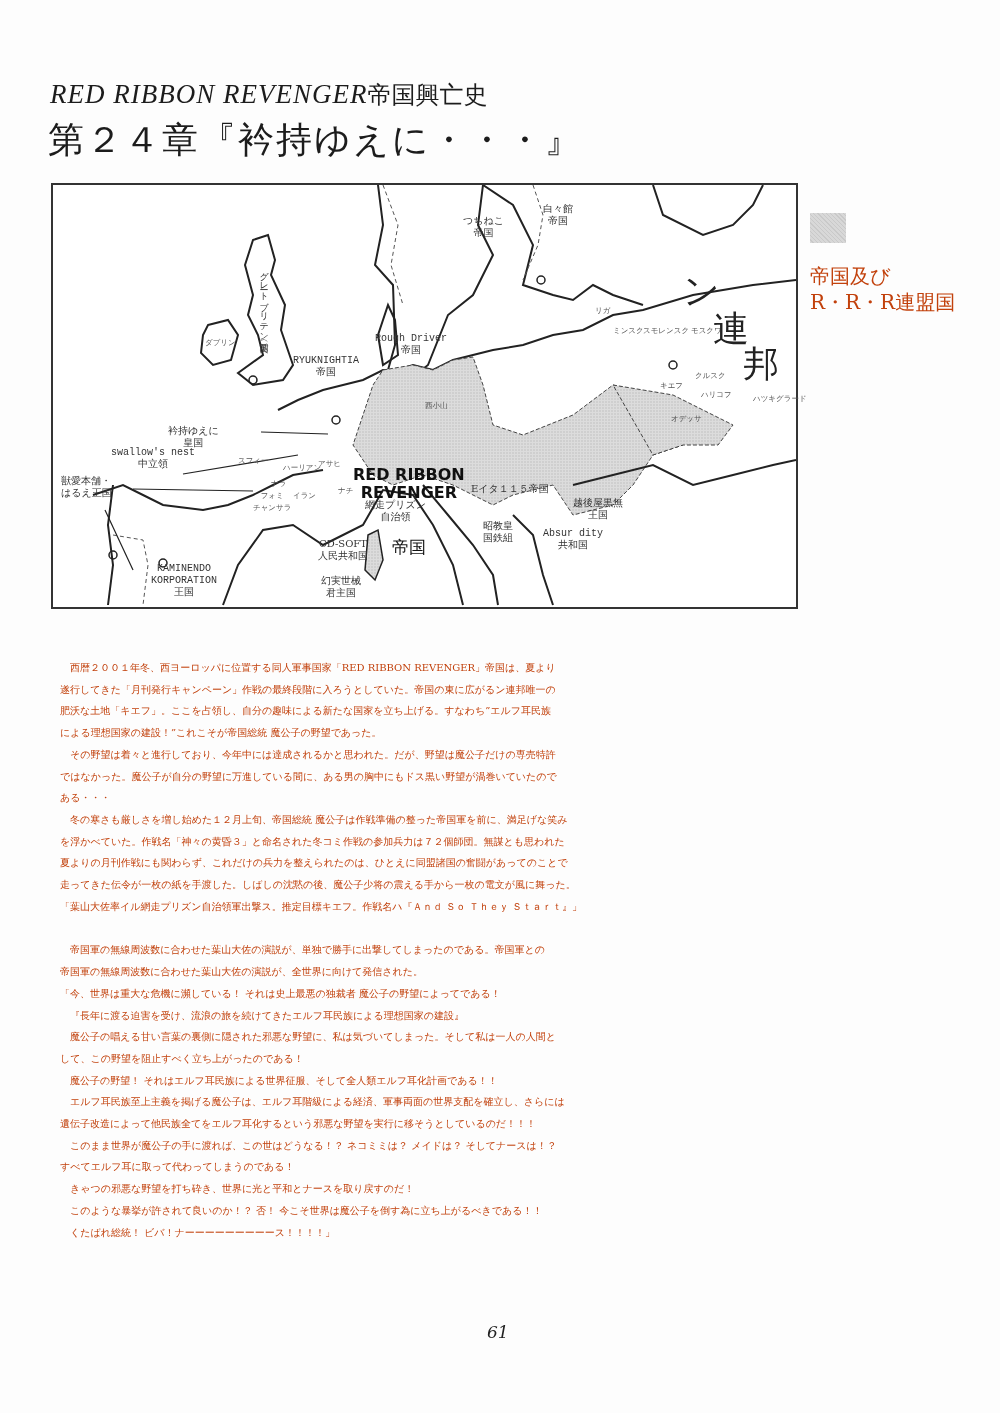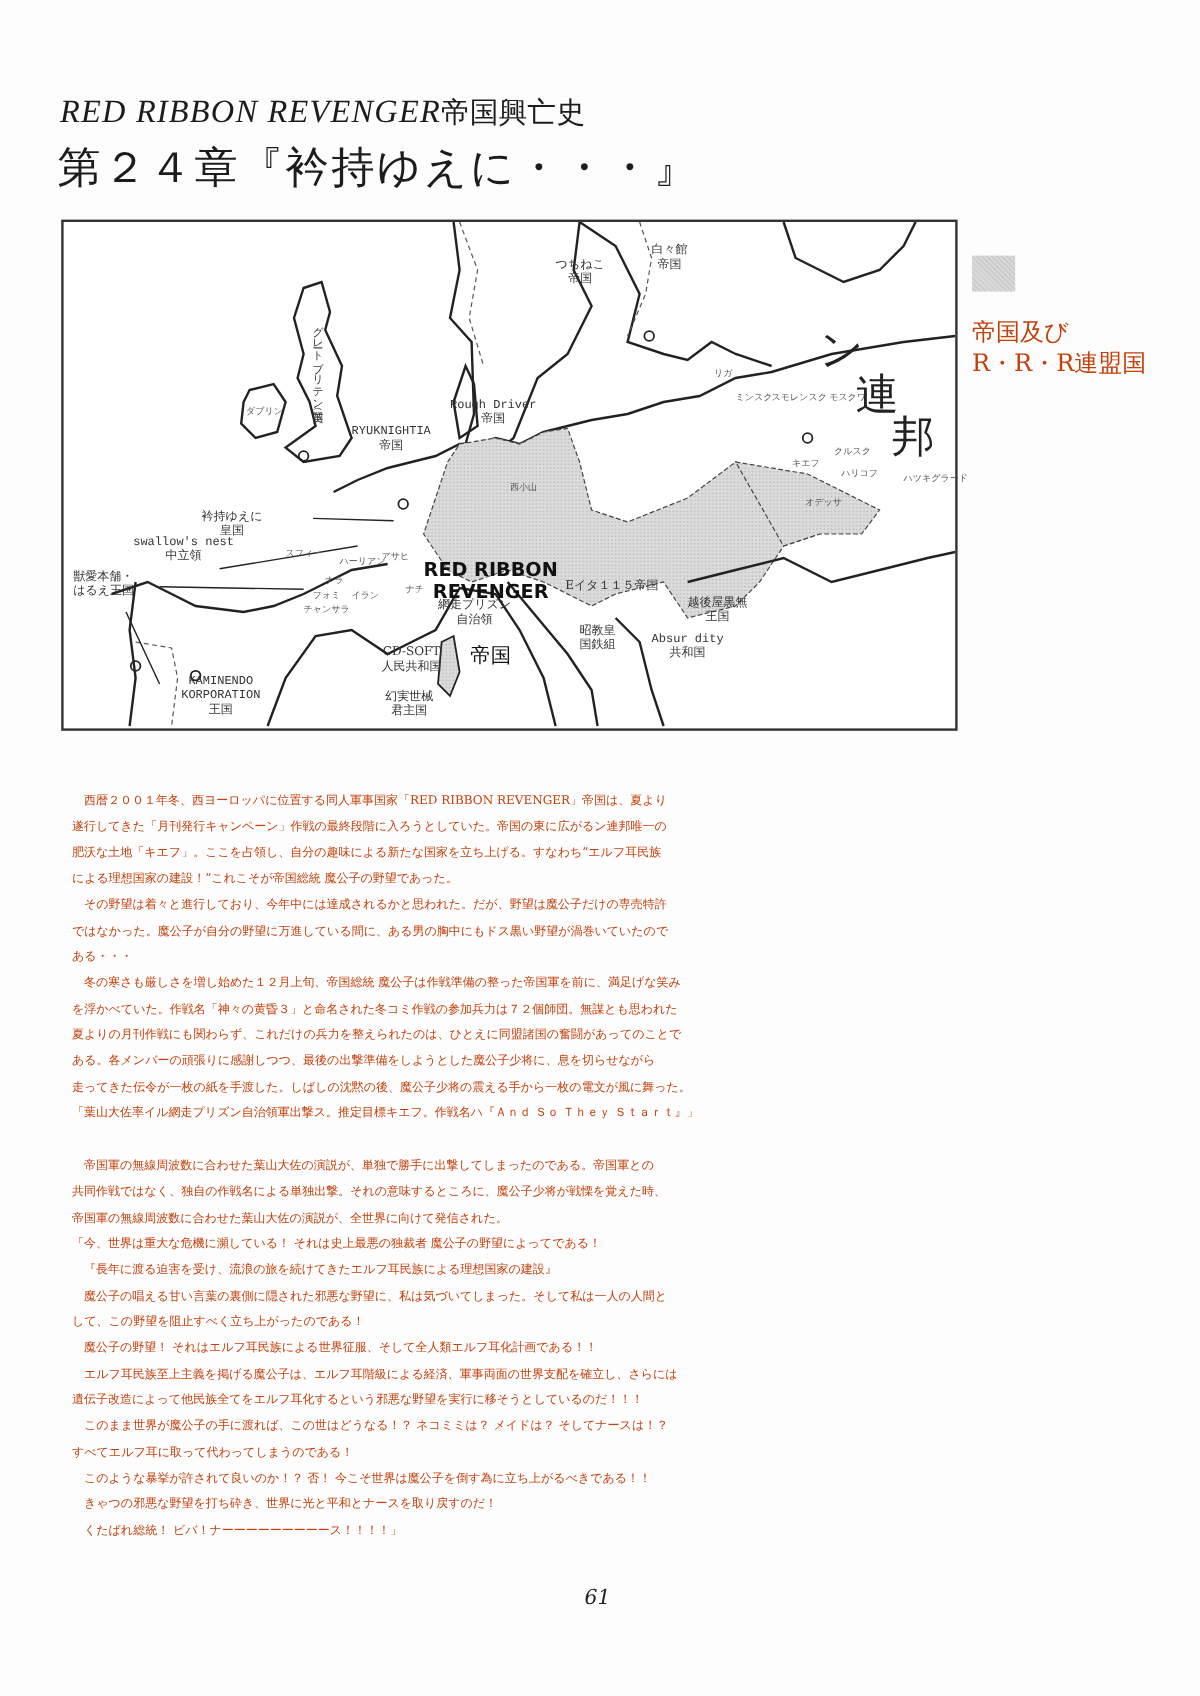--- a/index.html
+++ b/index.html
@@ -156,37 +156,35 @@
       <p>　西暦２００１年冬、西ヨーロッパに位置する同人軍事国家「RED RIBBON REVENGER」帝国は、夏より</p>
       <p>遂行してきた「月刊発行キャンペーン」作戦の最終段階に入ろうとしていた。帝国の東に広がるン連邦唯一の</p>
       <p>肥沃な土地「キエフ」。ここを占領し、自分の趣味による新たな国家を立ち上げる。すなわち”エルフ耳民族</p>
       <p>による理想国家の建設！”これこそが帝国総統 魔公子の野望であった。</p>
       <p>　その野望は着々と進行しており、今年中には達成されるかと思われた。だが、野望は魔公子だけの専売特許</p>
       <p>ではなかった。魔公子が自分の野望に万進している間に、ある男の胸中にもドス黒い野望が渦巻いていたので</p>
       <p>ある・・・</p>
       <p>　冬の寒さも厳しさを増し始めた１２月上旬、帝国総統 魔公子は作戦準備の整った帝国軍を前に、満足げな笑み</p>
       <p>を浮かべていた。作戦名「神々の黄昏３」と命名された冬コミ作戦の参加兵力は７２個師団。無謀とも思われた</p>
       <p>夏よりの月刊作戦にも関わらず、これだけの兵力を整えられたのは、ひとえに同盟諸国の奮闘があってのことで</p>
-      <p>ある。各メンバーの頑張りに感謝しつつ、最後の出撃準備をしようとした魔公子少将に、息を切らせながら</p>
       <p>走ってきた伝令が一枚の紙を手渡した。しばしの沈黙の後、魔公子少将の震える手から一枚の電文が風に舞った。</p>
       <p>「葉山大佐率イル網走プリズン自治領軍出撃ス。推定目標キエフ。作戦名ハ『Ａｎｄ Ｓｏ Ｔｈｅｙ Ｓｔａｒｔ』」</p>
     </div>
   <div class="gap"></div>
   <div id="para-2">
       <p>　帝国軍の無線周波数に合わせた葉山大佐の演説が、単独で勝手に出撃してしまったのである。帝国軍との</p>
-      <p>共同作戦ではなく、独自の作戦名による単独出撃。それの意味するところに、魔公子少将が戦慄を覚えた時、</p>
       <p>帝国軍の無線周波数に合わせた葉山大佐の演説が、全世界に向けて発信された。</p>
       <p>「今、世界は重大な危機に瀕している！ それは史上最悪の独裁者 魔公子の野望によってである！</p>
       <p>　『長年に渡る迫害を受け、流浪の旅を続けてきたエルフ耳民族による理想国家の建設』</p>
       <p>　魔公子の唱える甘い言葉の裏側に隠された邪悪な野望に、私は気づいてしまった。そして私は一人の人間と</p>
       <p>して、この野望を阻止すべく立ち上がったのである！</p>
       <p>　魔公子の野望！ それはエルフ耳民族による世界征服、そして全人類エルフ耳化計画である！！</p>
       <p>　エルフ耳民族至上主義を掲げる魔公子は、エルフ耳階級による経済、軍事両面の世界支配を確立し、さらには</p>
       <p>遺伝子改造によって他民族全てをエルフ耳化するという邪悪な野望を実行に移そうとしているのだ！！！</p>
       <p>　このまま世界が魔公子の手に渡れば、この世はどうなる！？ ネコミミは？ メイドは？ そしてナースは！？</p>
       <p>すべてエルフ耳に取って代わってしまうのである！</p>
+      <p>　きゃつの邪悪な野望を打ち砕き、世界に光と平和とナースを取り戻すのだ！</p>
       <p>　このような暴挙が許されて良いのか！？ 否！ 今こそ世界は魔公子を倒す為に立ち上がるべきである！！</p>
-      <p>　きゃつの邪悪な野望を打ち砕き、世界に光と平和とナースを取り戻すのだ！</p>
       <p>　くたばれ総統！ ビバ！ナーーーーーーーーース！！！！」</p>
     </div>
 </div>
 
 <div class="page-number">61</div>
 
 </body></html>

